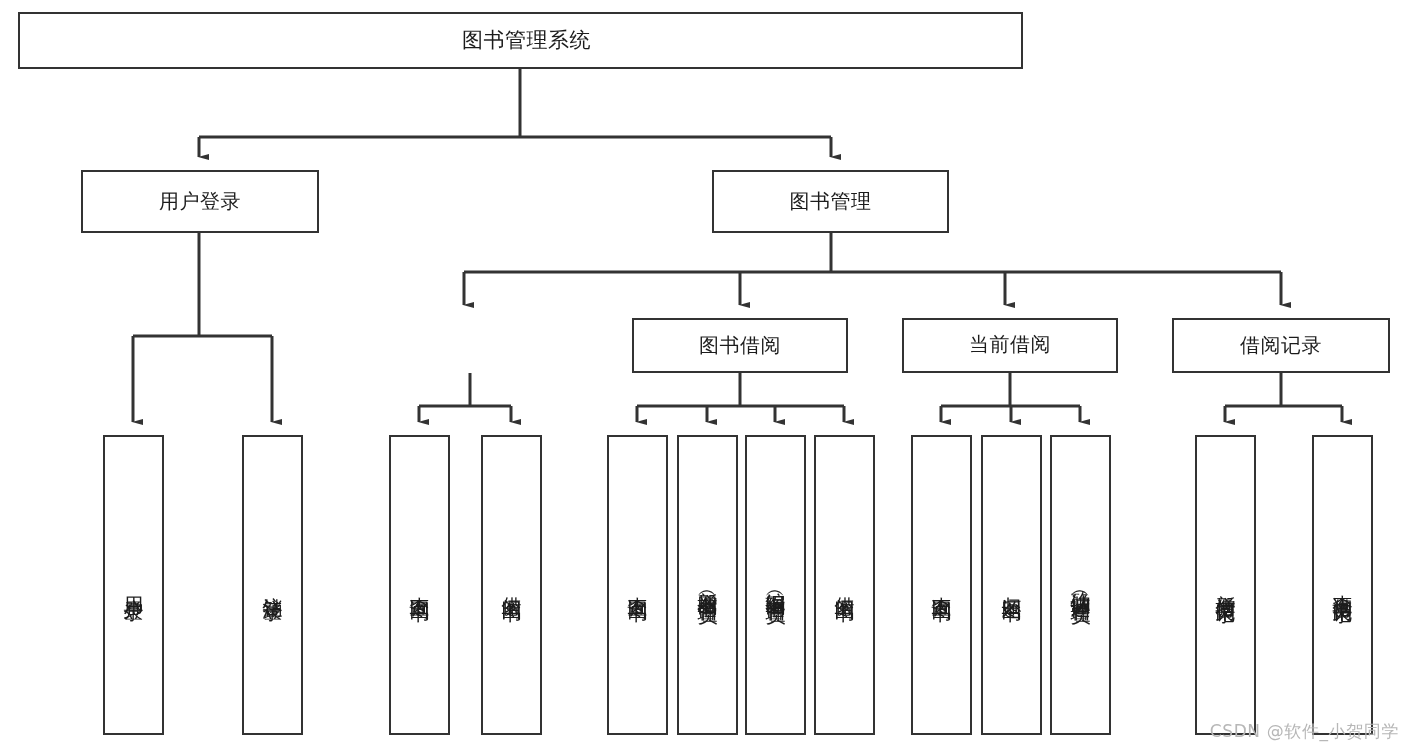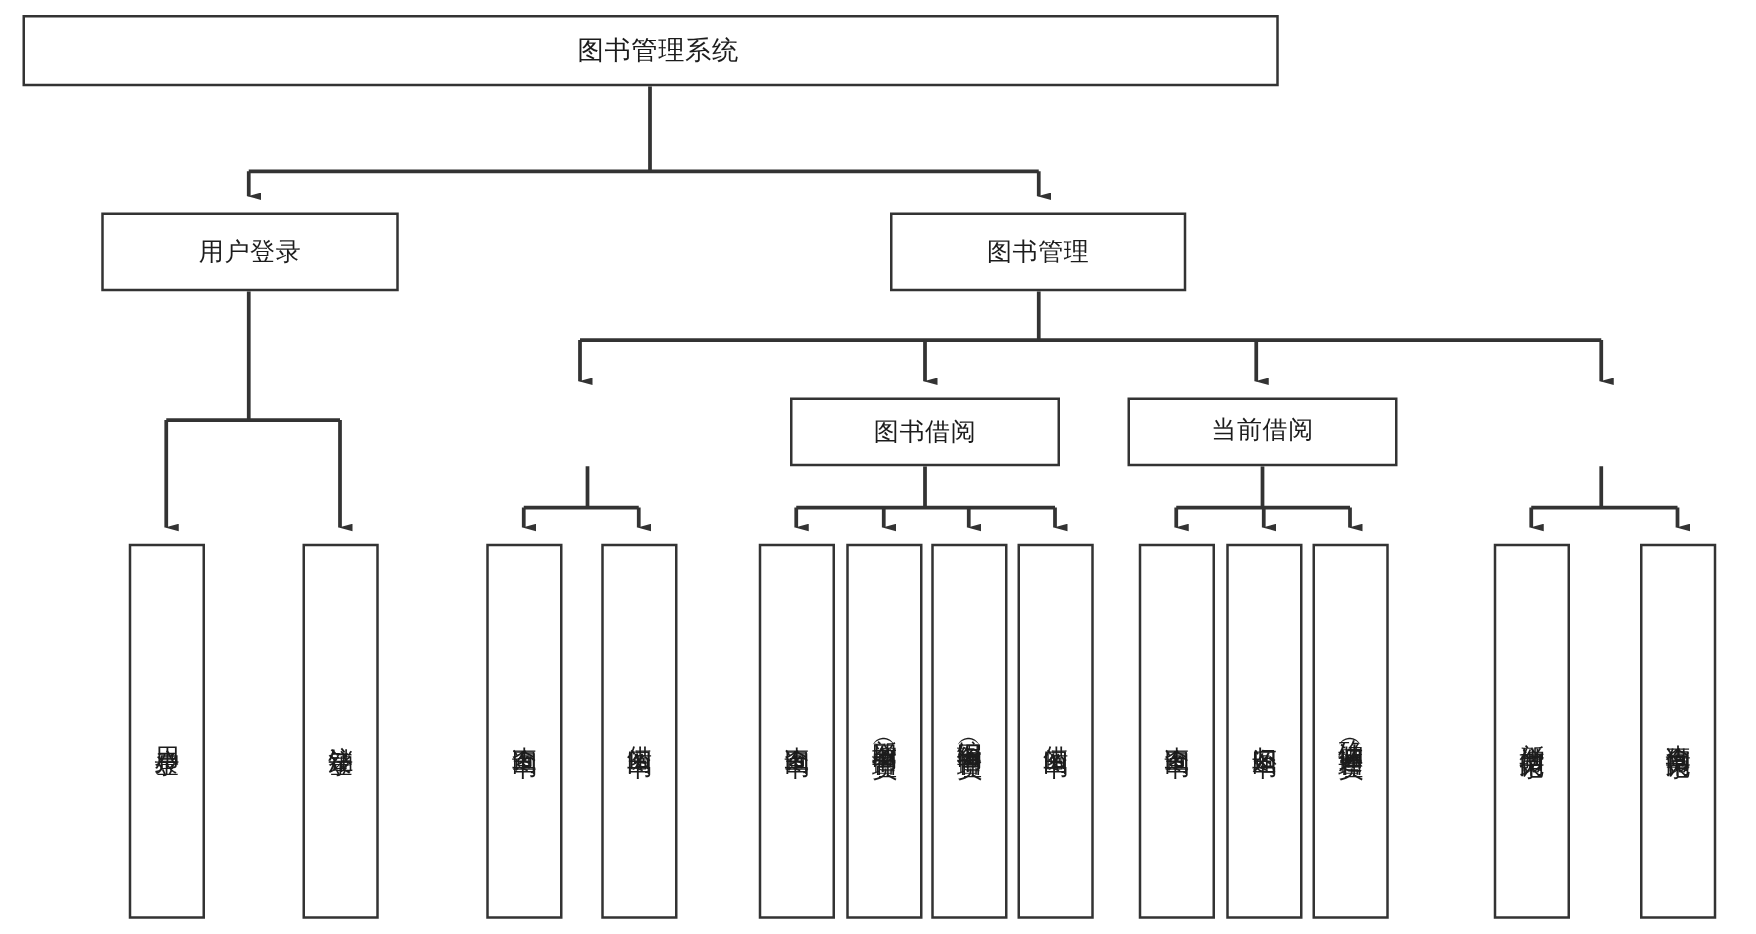--- a/index.html
+++ b/index.html
@@ -140,20 +140,23 @@
 
 
   <div class="node level3" style="left:632px; top:318px; width:216px; height:55px;">
     <span class="node-label">图书借阅</span>
   </div>
 
   <div class="node level3" style="left:902px; top:318px; width:216px; height:55px;font-family:Liberation Mono, monospace;">
     <span class="node-label">当前借阅</span>
   </div>
 
+  <div class="node level3" style="left:1172px; top:318px; width:218px; height:55px;">
+    <span class="node-label">借阅记录</span>
+  </div>
 
   <div class="node vertical leaf" style="left:103px; top:435px; width:61px; height:300px;">
     <span class="node-label">用户登录</span>
   </div>
 
   <div class="node vertical leaf" style="left:242px; top:435px; width:61px; height:300px;">
     <span class="node-label">注销登录</span>
   </div>
 
   <div class="node vertical leaf" style="left:389px; top:435px; width:61px; height:300px;">
@@ -193,14 +196,15 @@
   </div>
 
   <div class="node vertical leaf" style="left:1195px; top:435px; width:61px; height:300px;">
     <span class="node-label">新增借阅记录</span>
   </div>
 
   <div class="node vertical leaf" style="left:1312px; top:435px; width:61px; height:300px;">
     <span class="node-label">查询借阅记录</span>
   </div>
 
+  <div id="watermark">CSDN @软件_小贺同学</div>
 
 </div>
 
 </body></html>

